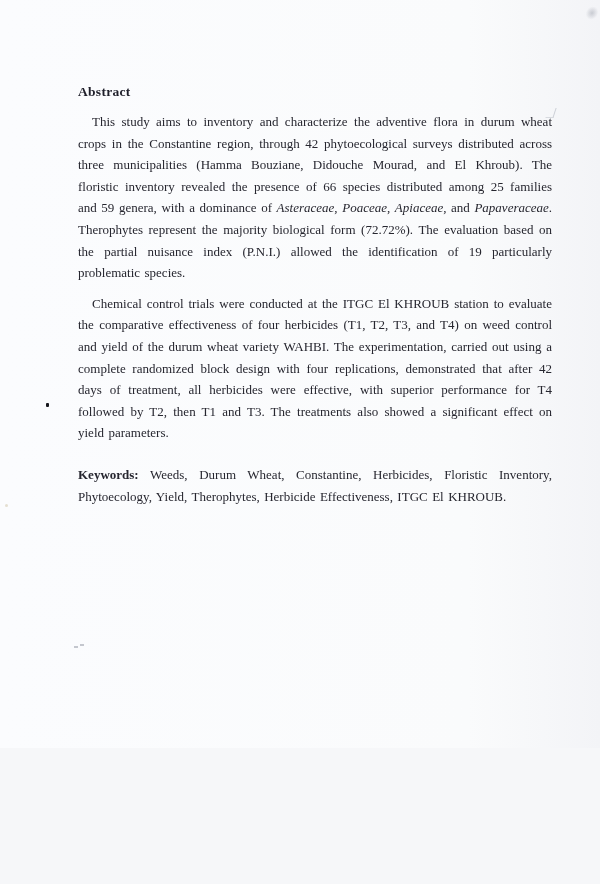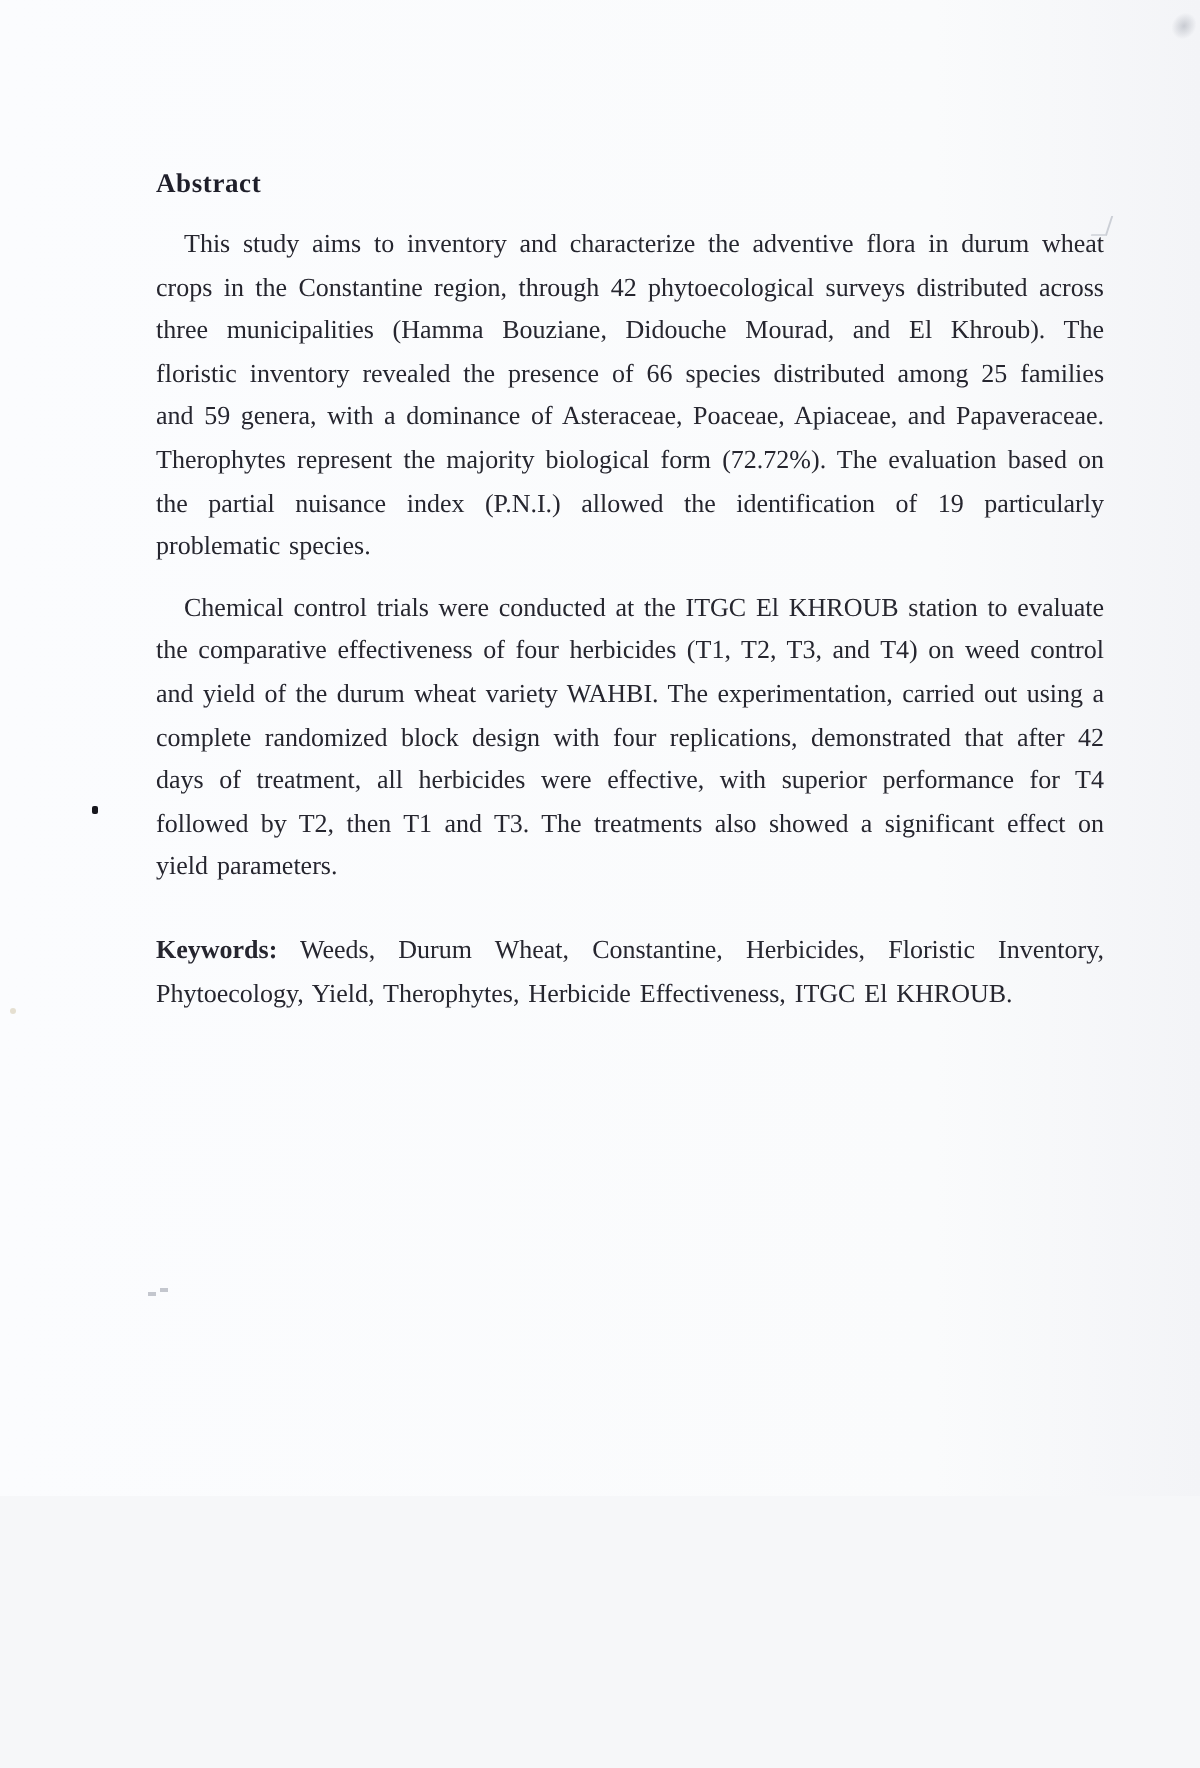--- a/index.html
+++ b/index.html
@@ -35,21 +35,21 @@
   }
   .para {
     font-size: 13px;
     line-height: 21.6px;
     text-align: justify;
     margin: 0 0 9px 0;
     word-spacing: 1.2px;
   }
   .para.indent { text-indent: 14px; }
   .para.keywords { margin-top: 20px; }
-  .seg-italic { }
+  .seg-italic { font-style: italic; }
   .seg-bold { font-weight: bold; }
   .page-number {
     position: absolute;
     left: 524px;
     top: 804px;
     width: 40px;
     text-align: left;
     font-size: 12.5px;
     color: #33333e;
   }

